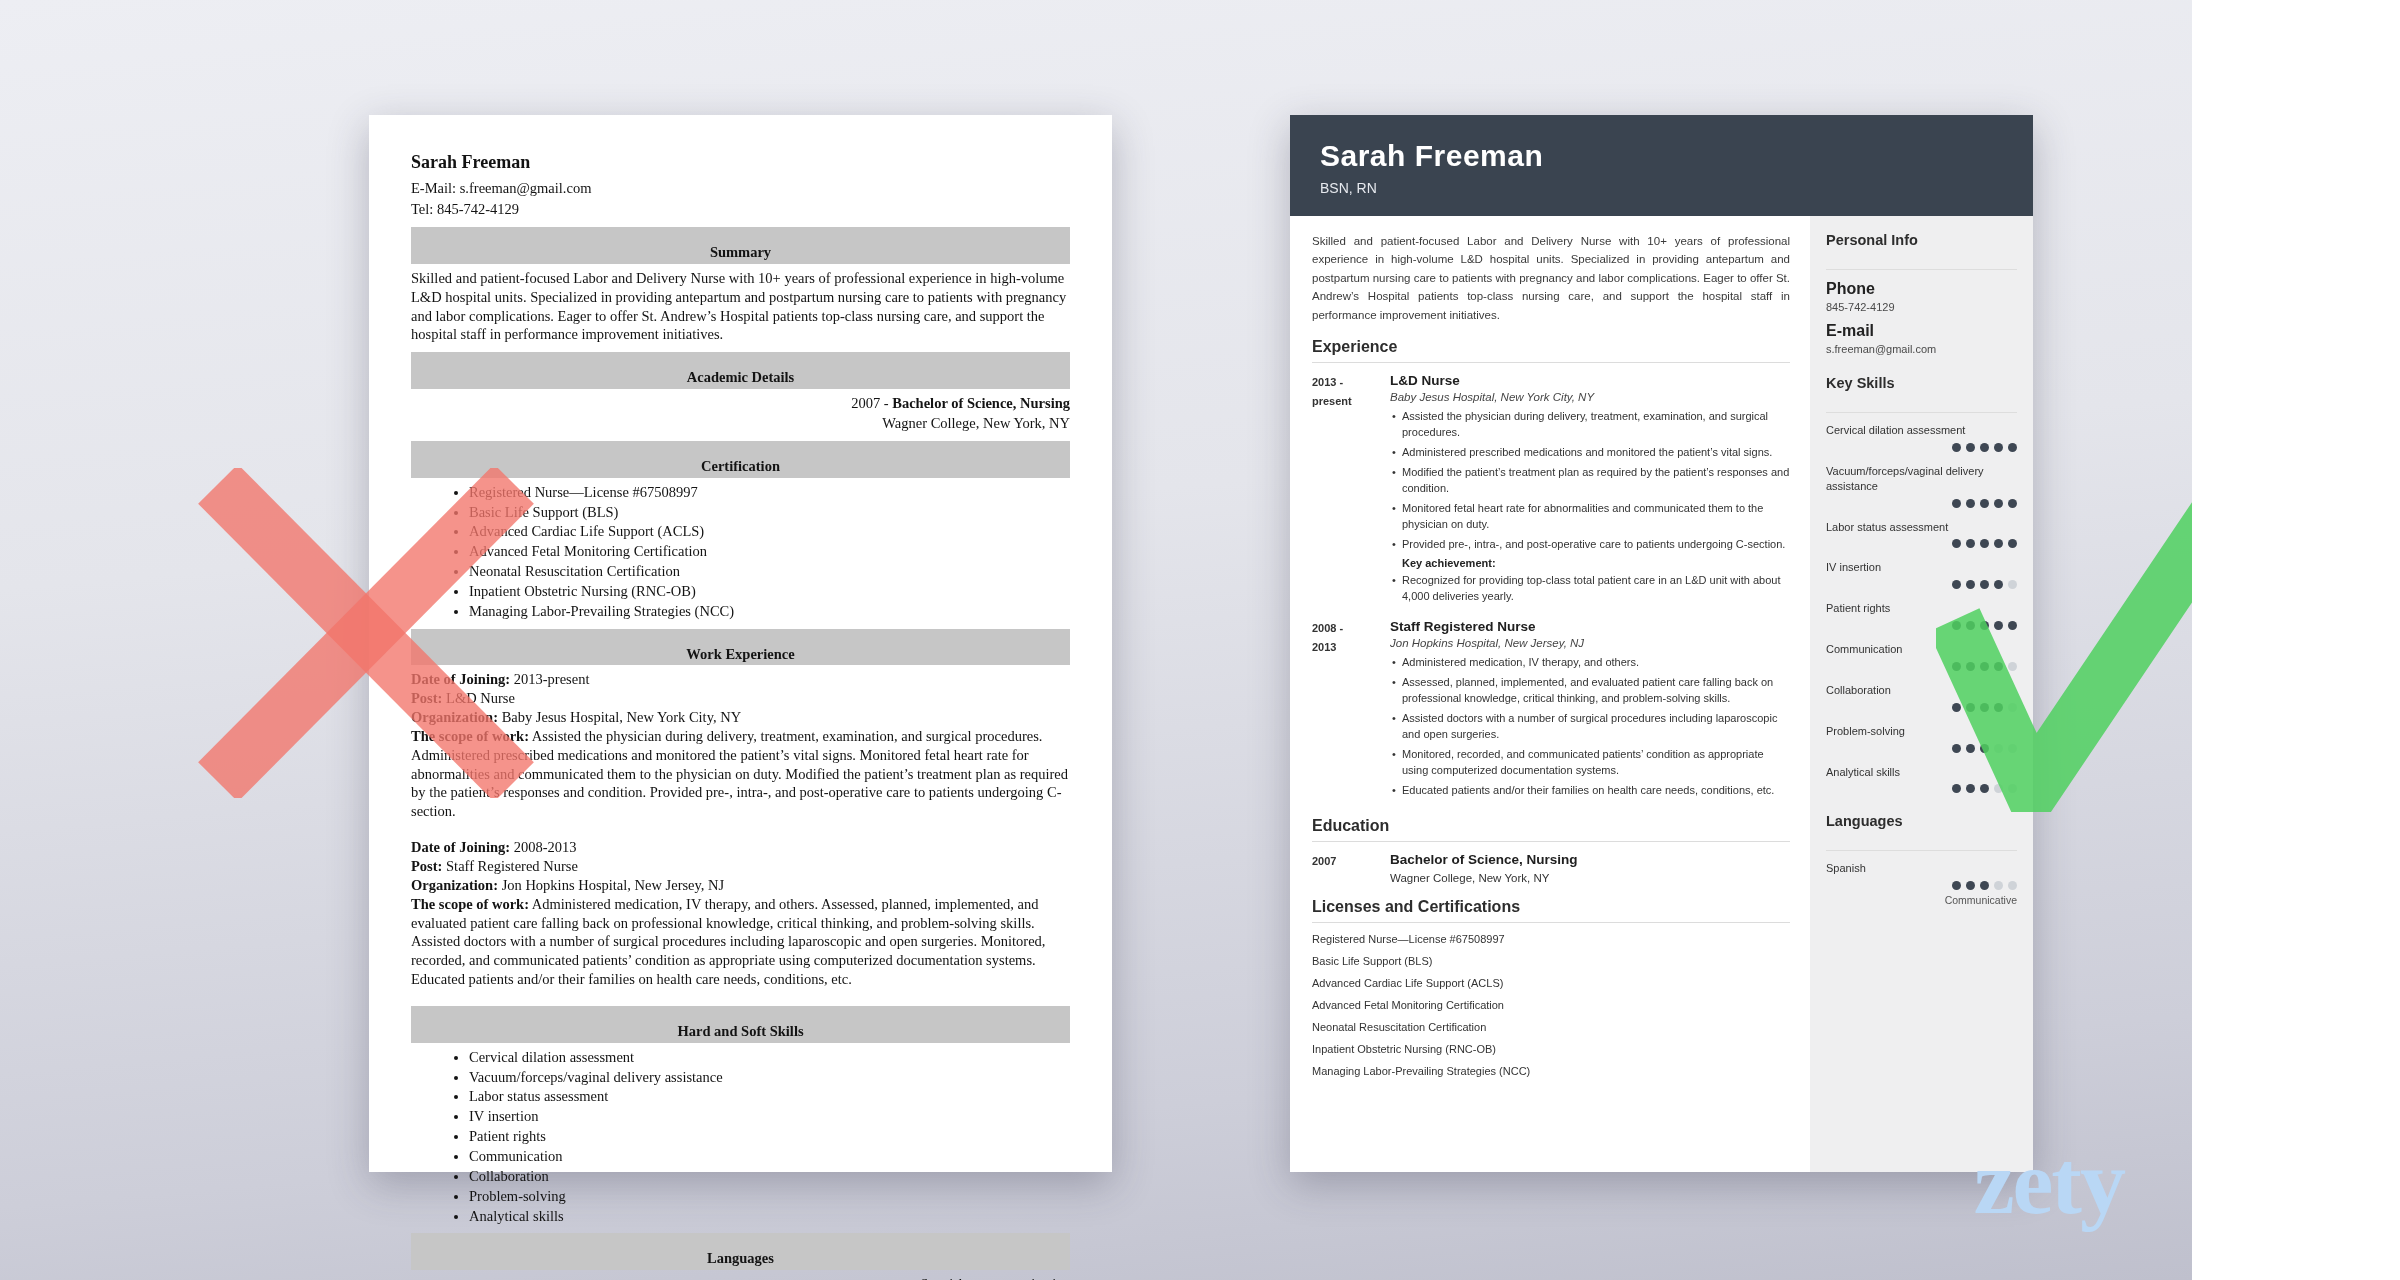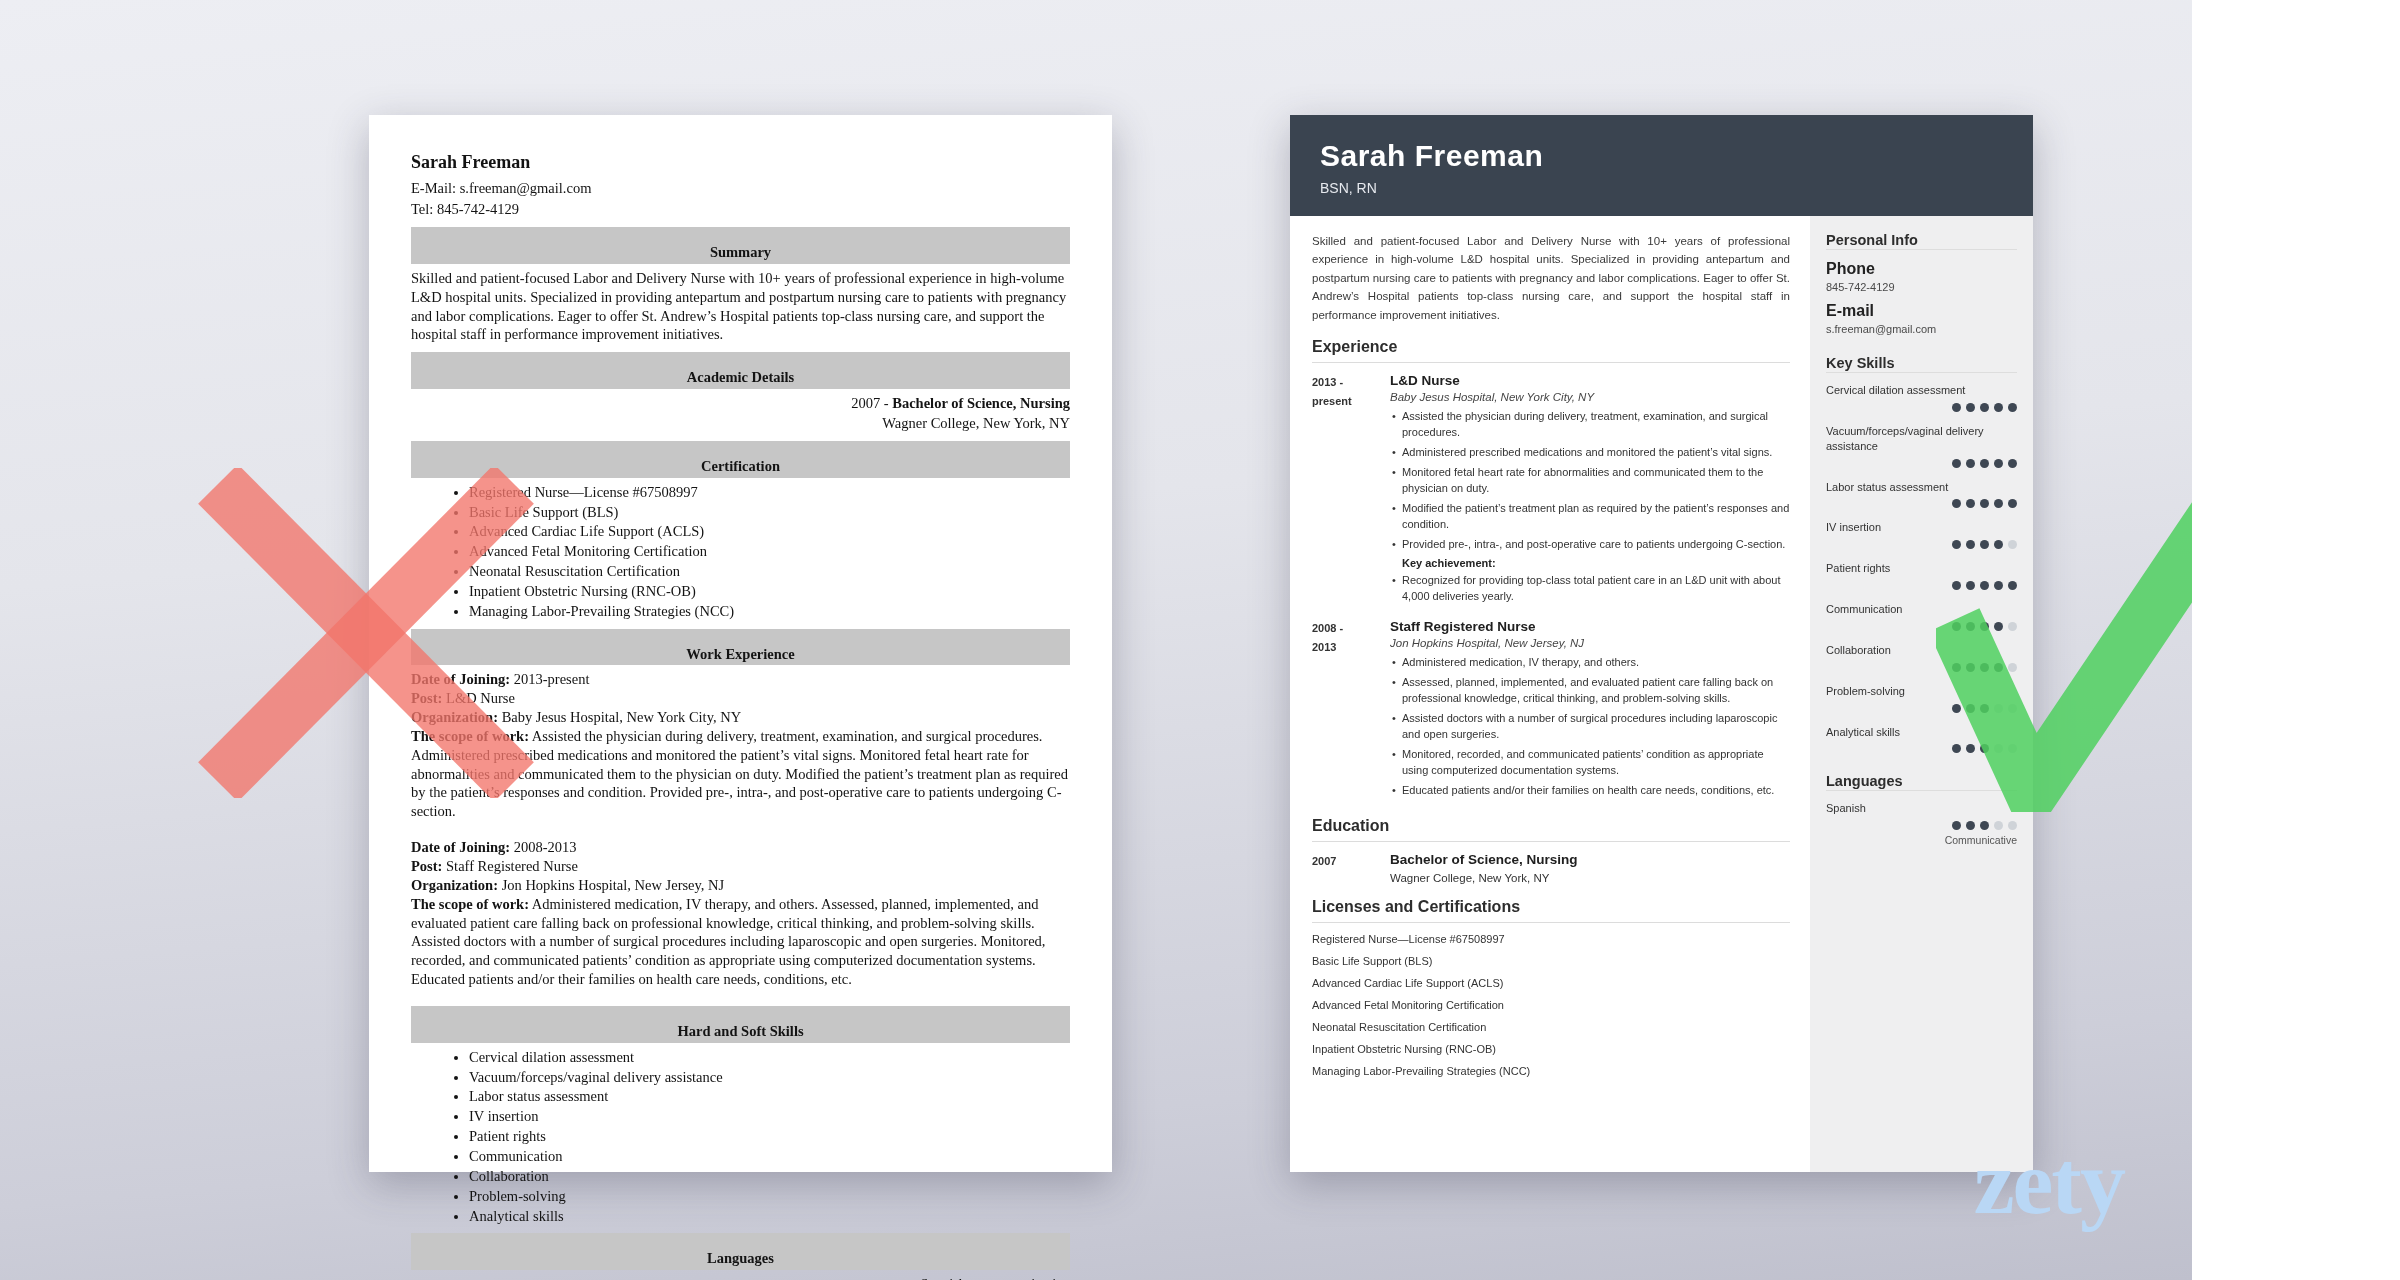--- a/index.html
+++ b/index.html
@@ -62,21 +62,21 @@
   .rp-ul { list-style: none; margin: 0; padding: 0; font-size: 11px; line-height: 1.45; color: #333; }
   .rp-ul li { position: relative; padding-left: 12px; margin-bottom: 4px; }
   .rp-ul li::before { content: "\2022"; position: absolute; left: 2px; }
   .rp-key-label { font-size: 11px; font-weight: bold; color: #222; margin: 5px 0 4px 12px; }
   .rp-edu-school { font-size: 11.5px; color: #333; margin-top: 5px; }
   .rp-lic { font-size: 11px; color: #333; }
   .rp-lic div { margin-bottom: 10px; }
 
   .rp-side h3 {
     font-size: 14.5px; font-weight: bold; color: #2d2d2d;
-    margin: 0 0 10px; padding-bottom: 1px; border-bottom: 1px solid #dddddd;
+    margin: 0 0 10px; padding-bottom: 21px; border-bottom: 1px solid #dddddd;
   }
   .h3-spaced { margin-top: 20px !important; }
   .side-label { font-size: 16px; font-weight: bold; color: #222; margin-top: 9px; }
   .side-val { font-size: 11px; color: #4a4a4a; margin-top: 3px; }
   .skill { margin-bottom: 12px; }
   .skill-label { font-size: 11px; color: #333; line-height: 1.35; }
   .dots { display: flex; justify-content: flex-end; gap: 5px; margin-top: 5px; }
   .dot { width: 9px; height: 9px; border-radius: 50%; background: #cfd3d8; }
   .dot.filled { background: #3e4753; }
   .lang-note { font-size: 10.5px; color: #555; text-align: right; margin-top: 4px; }
@@ -169,22 +169,22 @@
           <div class="rp-dates">
             <div>2013 -</div>
             <div>present</div>
           </div>
           <div class="rp-entry-main">
             <div class="rp-role">L&amp;D Nurse</div>
             <div class="rp-company">Baby Jesus Hospital, New York City, NY</div>
             <ul class="rp-ul">
                 <li>Assisted the physician during delivery, treatment, examination, and surgical procedures.</li>
                 <li>Administered prescribed medications and monitored the patient’s vital signs.</li>
+                <li>Modified the patient’s treatment plan as required by the patient’s responses and condition.</li>
                 <li>Monitored fetal heart rate for abnormalities and communicated them to the physician on duty.</li>
-                <li>Modified the patient’s treatment plan as required by the patient’s responses and condition.</li>
                 <li>Provided pre-, intra-, and post-operative care to patients undergoing C-section.</li>
               </ul>
             <div class="rp-key-label">Key achievement:</div>
             <ul class="rp-ul">
                 <li>Recognized for providing top-class total patient care in an L&amp;D unit with about 4,000 deliveries yearly.</li>
               </ul>
           </div>
         </div>
 
         <div class="rp-entry">

